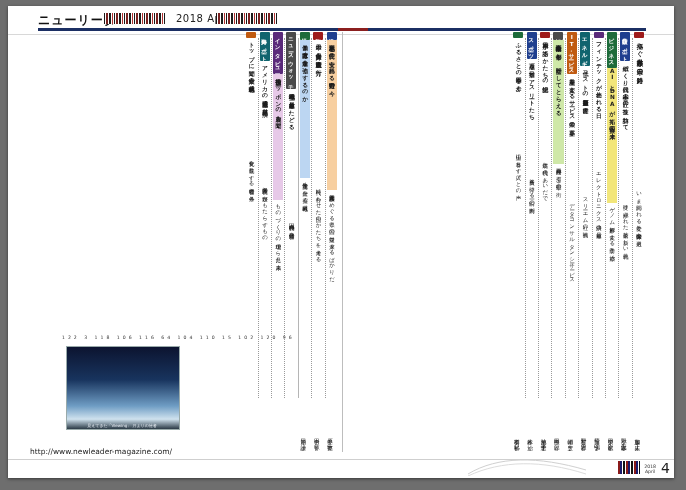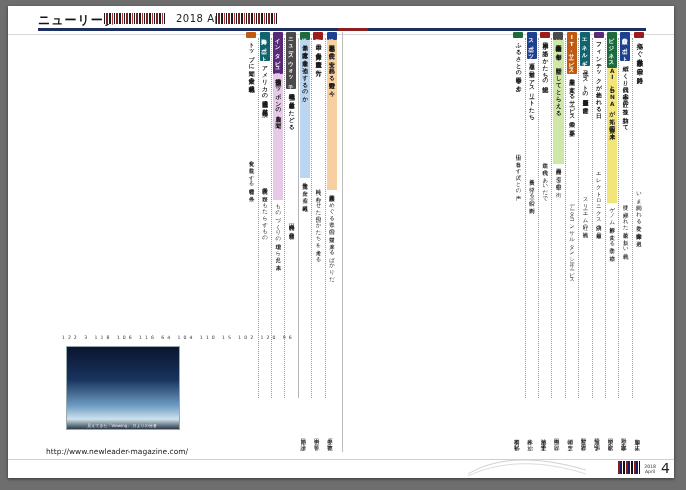--- a/index.html
+++ b/index.html
@@ -113,21 +113,21 @@
   .photo-cap{
     position:absolute;left:30px;bottom:24px;width:108px;
     font-size:4px;color:#e9eef5;text-align:center;
   }
   .numrow{
     position:absolute;left:24px;bottom:112px;
     font-size:4.6px;color:#333;letter-spacing:3px;
   }
   
   .url{
-    position:absolute;left:38px;bottom:22px;
+    position:absolute;left:22px;bottom:22px;
     font-size:7.5px;color:#222;
   }
   .footrule{
     position:absolute;left:0;bottom:18px;width:666px;height:1px;background:#cfcfcf;
   }
   .foot-curves{
     position:absolute;right:86px;bottom:2px;width:120px;height:22px;
     overflow:hidden;
   }
   .footbar{

